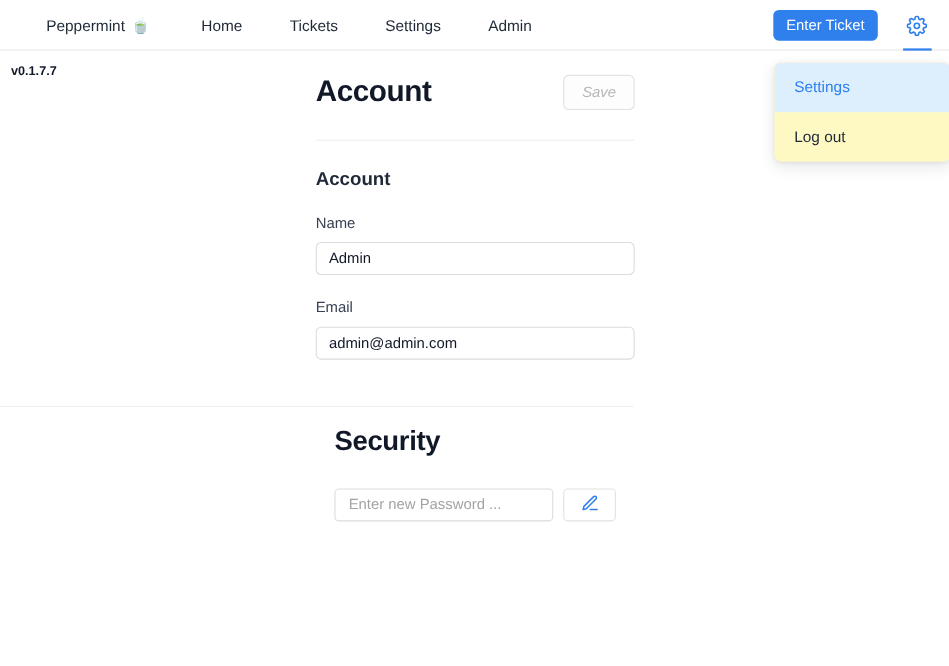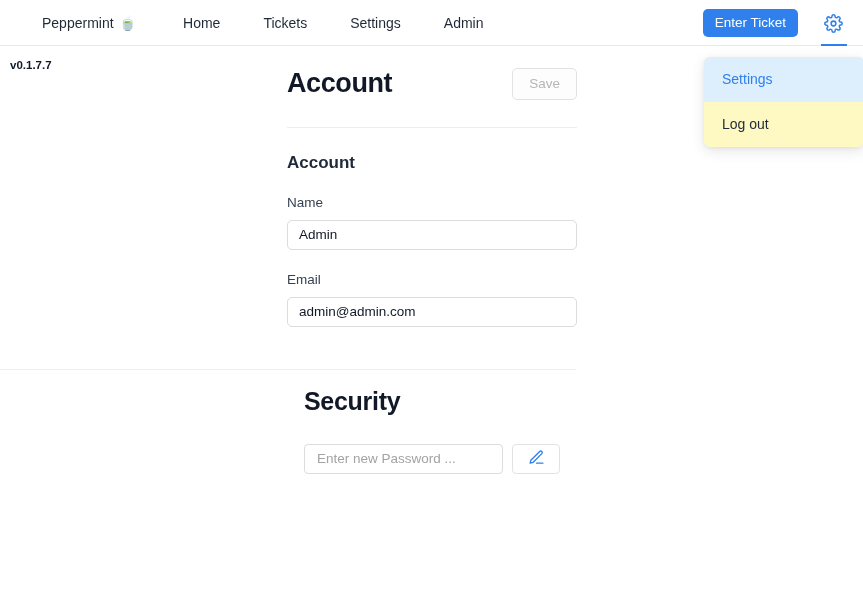--- a/index.html
+++ b/index.html
@@ -158,20 +158,21 @@
   .save-btn {
     background: #fdfdfd;
     border: 1px solid #e2e2e2;
     border-radius: 5px;
     color: #b6b6b6;
     font-family: "Liberation Sans", sans-serif;
     font-size: 13.5px;
     padding: 8px 16px;
     cursor: pointer;
     line-height: 1;
+    font-style: italic;
   }
   .divider-short {
     height: 1px;
     background: #eceef0;
     margin-top: 27px;
   }
 
   .profile-title {
     font-size: 17px;
     color: #1f2937;

